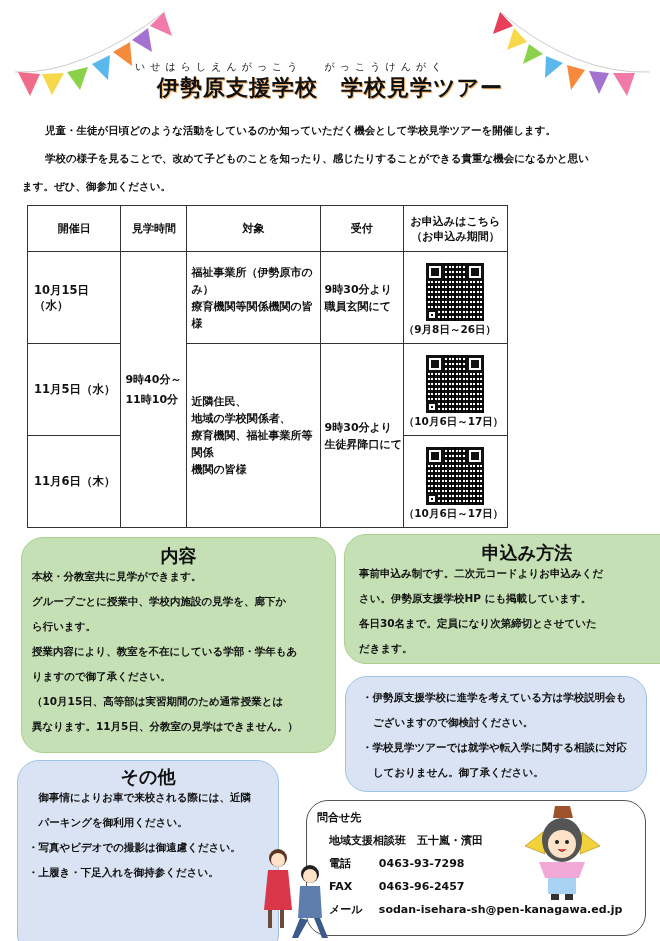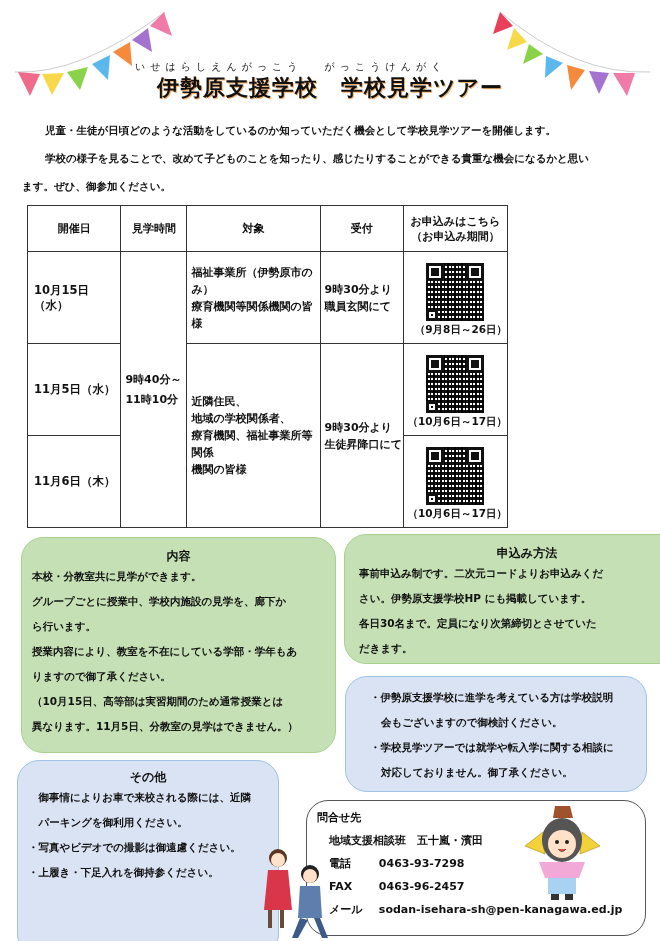--- a/index.html
+++ b/index.html
@@ -23,42 +23,42 @@
 
   
   .schedule { position: absolute; left: 27px; top: 205px; width: 481px; border-collapse: collapse; font-size: 11px; }
   .schedule td, .schedule th { border: 1px solid #333; vertical-align: middle; }
   .schedule th { height: 46px; text-align: center; font-size: 11px; }
   .col-date { width: 114px; } .col-time { width: 84px; } .col-target { width: 175px; } .col-recept { width: 108px; } .col-apply { width: 122px; }
   .schedule td.date { padding-left: 6px; font-size: 11.5px; }
   .schedule td.time { padding-left: 4px; line-height: 20px; }
   .schedule td.target { padding-left: 4px; line-height: 17px; }
   .schedule td.recept { padding-left: 4px; line-height: 17px; }
-  .schedule td.apply { text-align: right; }
+  .schedule td.apply { text-align: left; }
   .row1 td { height: 92px; } .row2 td { height: 92px; } .row3 td { height: 92px; }
   .qr { width: 58px; height: 58px; margin: 4px auto 2px; background:
       repeating-linear-gradient(90deg, #111 0 2px, #fff 2px 4px, #111 4px 5px, #fff 5px 7px),
       repeating-linear-gradient(0deg, #111 0 3px, #fff 3px 5px);
       background-blend-mode: multiply; position: relative; }
   .qr::before, .qr::after { content: ""; position: absolute; width: 12px; height: 12px; border: 3px solid #111; background: #fff; box-shadow: inset 0 0 0 2px #fff, inset 0 0 0 6px #111; }
   .qr::before { left: 0; top: 0; }
   .qr::after { right: 0; top: 0; }
   .qr .qr-corner { position: absolute; left: 0; bottom: 0; width: 12px; height: 12px; border: 3px solid #111; background: #fff; box-shadow: inset 0 0 0 2px #fff, inset 0 0 0 6px #111; }
   .period { font-size: 10.5px; }
 
   
   .box { position: absolute; border-radius: 22px; font-size: 10.5px; line-height: 25px; }
   .box-green { background: #c5e0b4; border: 1px solid #a9d18e; }
   .box-blue { background: #dae3f3; border: 1.5px solid #9dc3e6; }
-  .box h3 { text-align: center; font-size: 12px; line-height: 16px; margin-top: 2px; }
+  .box h3 { text-align: center; font-size: 18px; line-height: 16px; margin-top: 2px; }
   .box p { margin: 0; }
 
   .box-content { left: 21px; top: 537px; width: 315px; height: 216px; padding: 8px 10px; }
   .box-apply { left: 344px; top: 534px; width: 366px; height: 130px; padding: 8px 14px; }
-  .box-notes { left: 345px; top: 676px; width: 302px; height: 116px; padding: 8px 24px; }
+  .box-notes { left: 345px; top: 676px; width: 302px; height: 116px; padding: 8px 16px; }
   .box-other { left: 17px; top: 760px; width: 262px; height: 196px; padding: 6px 10px; }
 
   .box-notes p, .box-other p { padding-left: 11px; text-indent: -11px; }
 
   
   .contact { position: absolute; left: 306px; top: 800px; width: 340px; height: 136px; border: 1.5px solid #555; border-radius: 22px; border-top-color: #555; padding: 6px 10px; font-size: 11px; }
   .contact .ct-title { font-size: 11px; line-height: 22px; }
   .contact .ct-line { padding-left: 12px; line-height: 23px; white-space: nowrap; }
   .contact .lbl { display: inline-block; width: 46px; }
 

